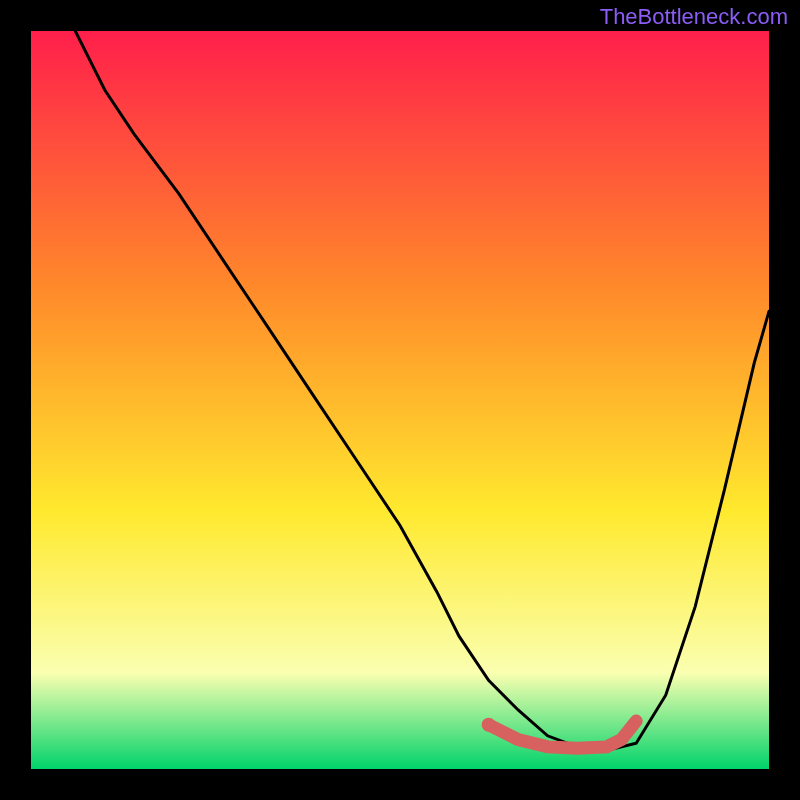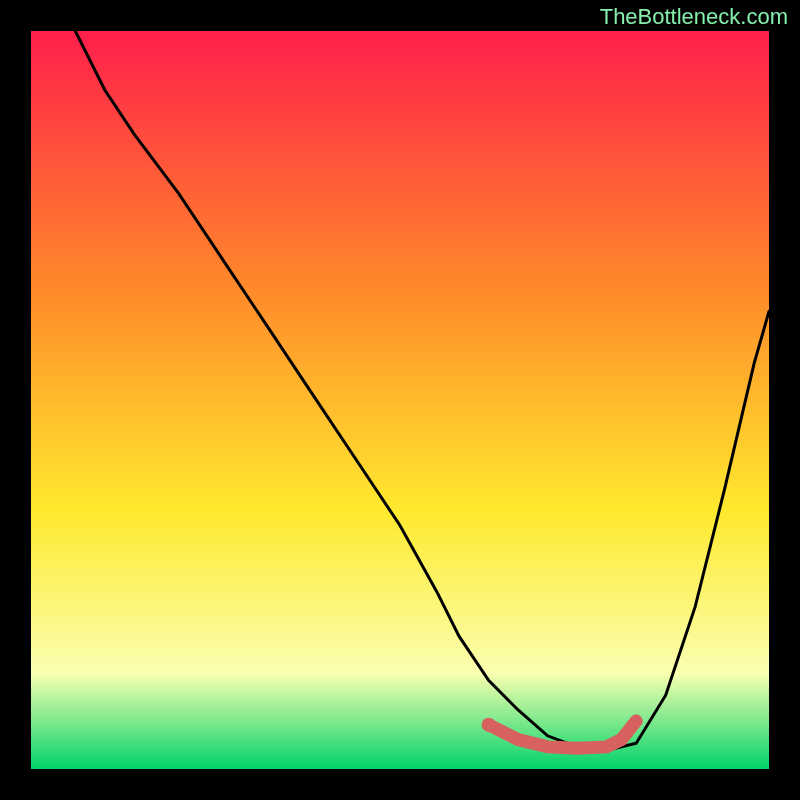--- a/index.html
+++ b/index.html
@@ -8,21 +8,21 @@
     width: 800px;
     height: 800px;
     background: #000;
     font-family: Arial, sans-serif;
     position: relative;
   }
   .attribution {
     position: absolute;
     top: 4px;
     right: 12px;
-    color: #86efac;
+    color: #8b5cf6;
     font-size: 22px;
     font-weight: 500;
     z-index: 10;
   }
   .frame {
     position: absolute;
     left: 31px;
     top: 31px;
     width: 738px;
     height: 738px;

